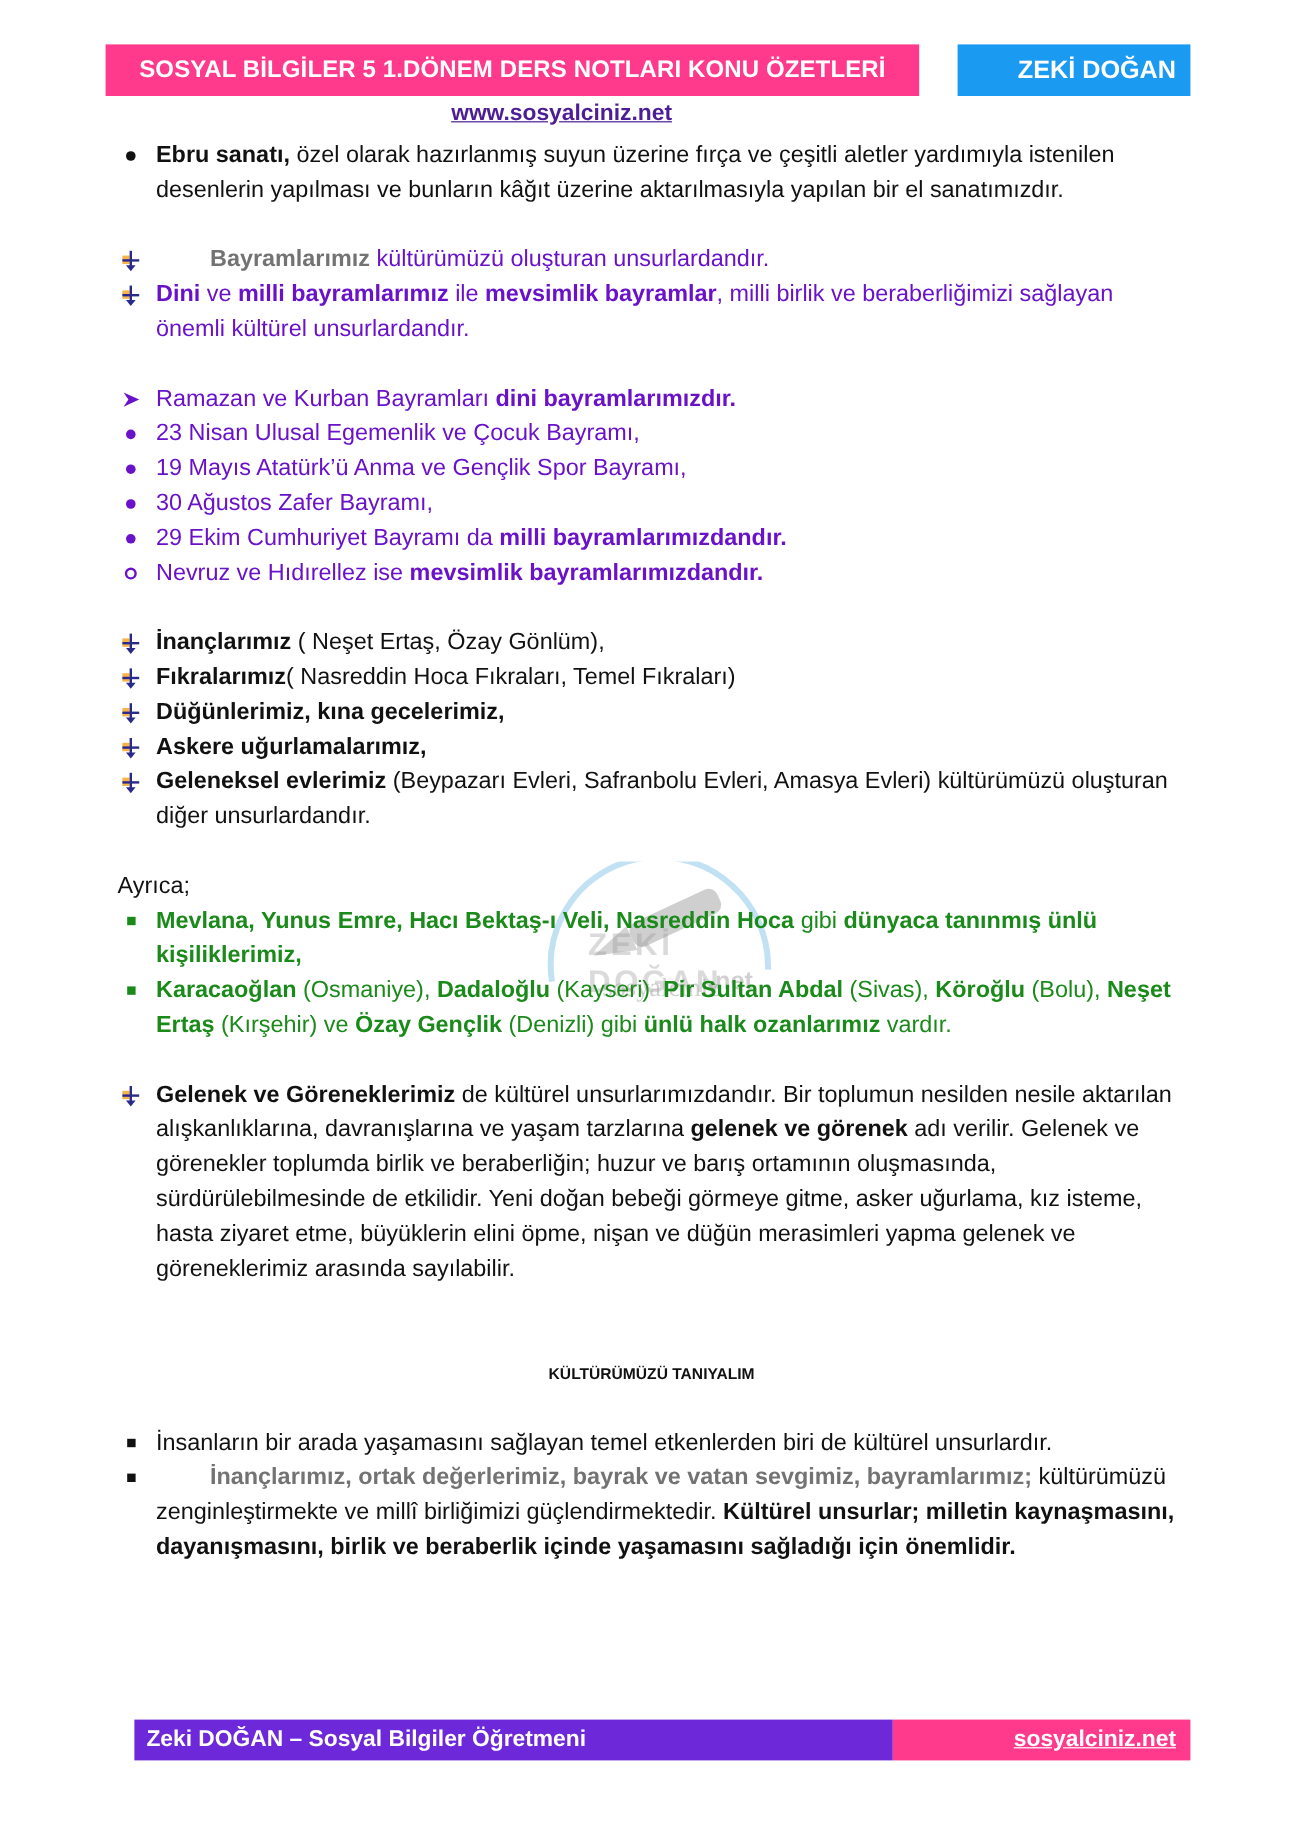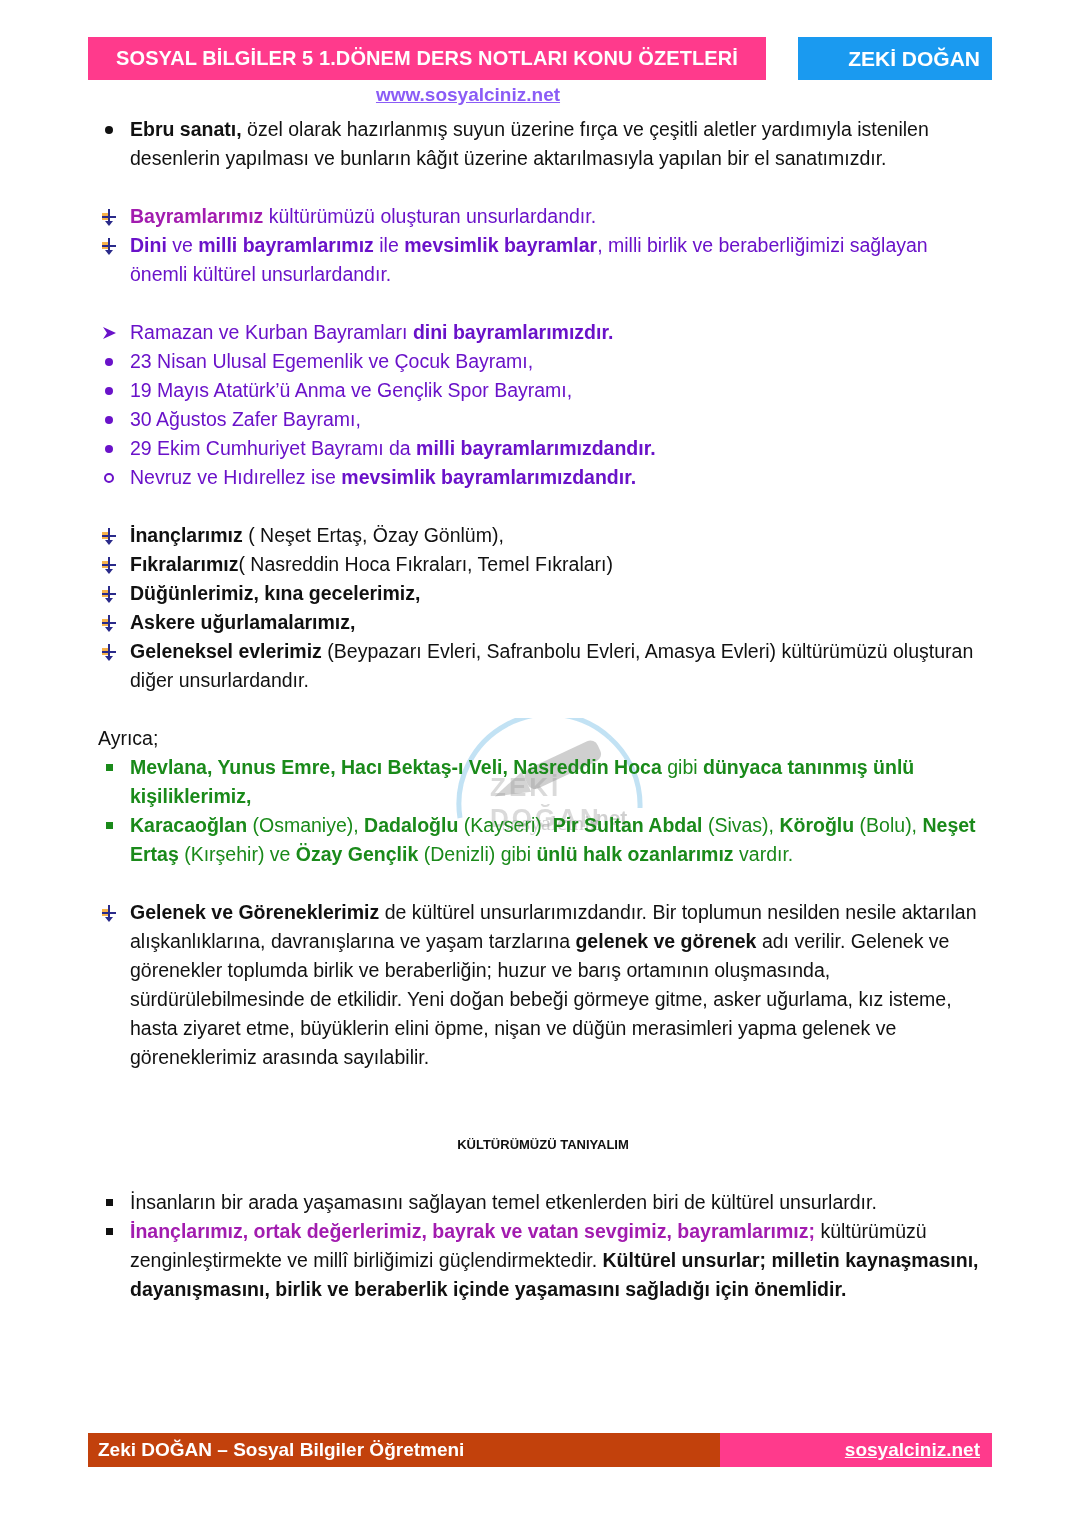--- a/index.html
+++ b/index.html
@@ -20,38 +20,38 @@
     letter-spacing: 0.1px;
   }
   .header .right {
     background: #1a9af0; flex: 1; height: 100%;
     color: #fff; font-weight: bold; font-size: 21px;
     display: flex; align-items: center; justify-content: flex-end;
     padding-right: 12px;
   }
   .site-link {
     position: absolute; top: 84px; left: 0; width: 936px; text-align: center;
-    font-size: 19px; font-weight: bold; color: #8b5cf6; text-decoration: underline;
+    font-size: 19px; font-weight: bold; color: #4c1d95; text-decoration: underline;
   }
   .content {
     position: absolute; left: 98px; top: 115px; width: 890px;
     font-size: 19.5px; line-height: 29px;
   }
   .item { position: relative; padding-left: 32px; }
   .bullet {
     position: absolute; left: 0; top: 0; width: 22px; height: 29px;
     display: flex; align-items: center; justify-content: center;
   }
   .dot { width: 8px; height: 8px; border-radius: 50%; background: #111; }
   .dot.purple { background: #6a12c9; }
   .ring { width: 7px; height: 7px; border-radius: 50%; border: 2px solid #6a12c9; box-sizing: border-box; width: 10px; height: 10px; }
   .sq { width: 7px; height: 7px; background: #1a8a1a; }
   .sq.black { background: #111; }
   .gap { height: 29px; }
-  .red { color: #a21caf; }
+  .red { color: #737373; margin-left: 45px; }
   .purple { color: #6a12c9; }
   .green { color: #1a8a1a; }
   .black { color: #111; }
   b { font-weight: bold; }
   .section-title {
     text-align: center; font-weight: bold; font-size: 13px; margin: 0;
   }
   .watermark {
     position: absolute; left: 440px; top: 718px; width: 215px; height: 135px;
     pointer-events: none;
@@ -63,22 +63,22 @@
   .watermark .t2 {
     position: absolute; left: 62px; top: 92px; font-family: "Liberation Serif", serif; font-size: 22px; color: rgba(150,150,150,0.45);
   }
   .watermark .t3 {
     position: absolute; left: 150px; top: 88px; font-size: 21px; font-weight: bold; color: rgba(150,150,150,0.45);
   }
   .footer {
     position: absolute; left: 88px; top: 1433px; width: 904px; height: 34px; display: flex;
   }
   .footer .left {
-    background: #c2410c; width: 632px; height: 100%; color: #fff; font-weight: bold; font-size: 19px;
-    display: flex; align-items: center; padding-left: 10px; box-sizing: border-box;
+    background: #6d28d9; width: 632px; height: 100%; color: #fff; font-weight: bold; font-size: 19px;
+    display: flex; align-items: center; padding-left: 10px; box-sizing: border-box; margin-left: 24px;
   }
   .footer .right {
     background: #ff3a8c; flex: 1; height: 100%; color: #fff; font-weight: bold; font-size: 19px;
     display: flex; align-items: center; justify-content: flex-end; padding-right: 12px; text-decoration: underline;
   }
 </style>
 </head>
 <body>
 
 <div class="header">

